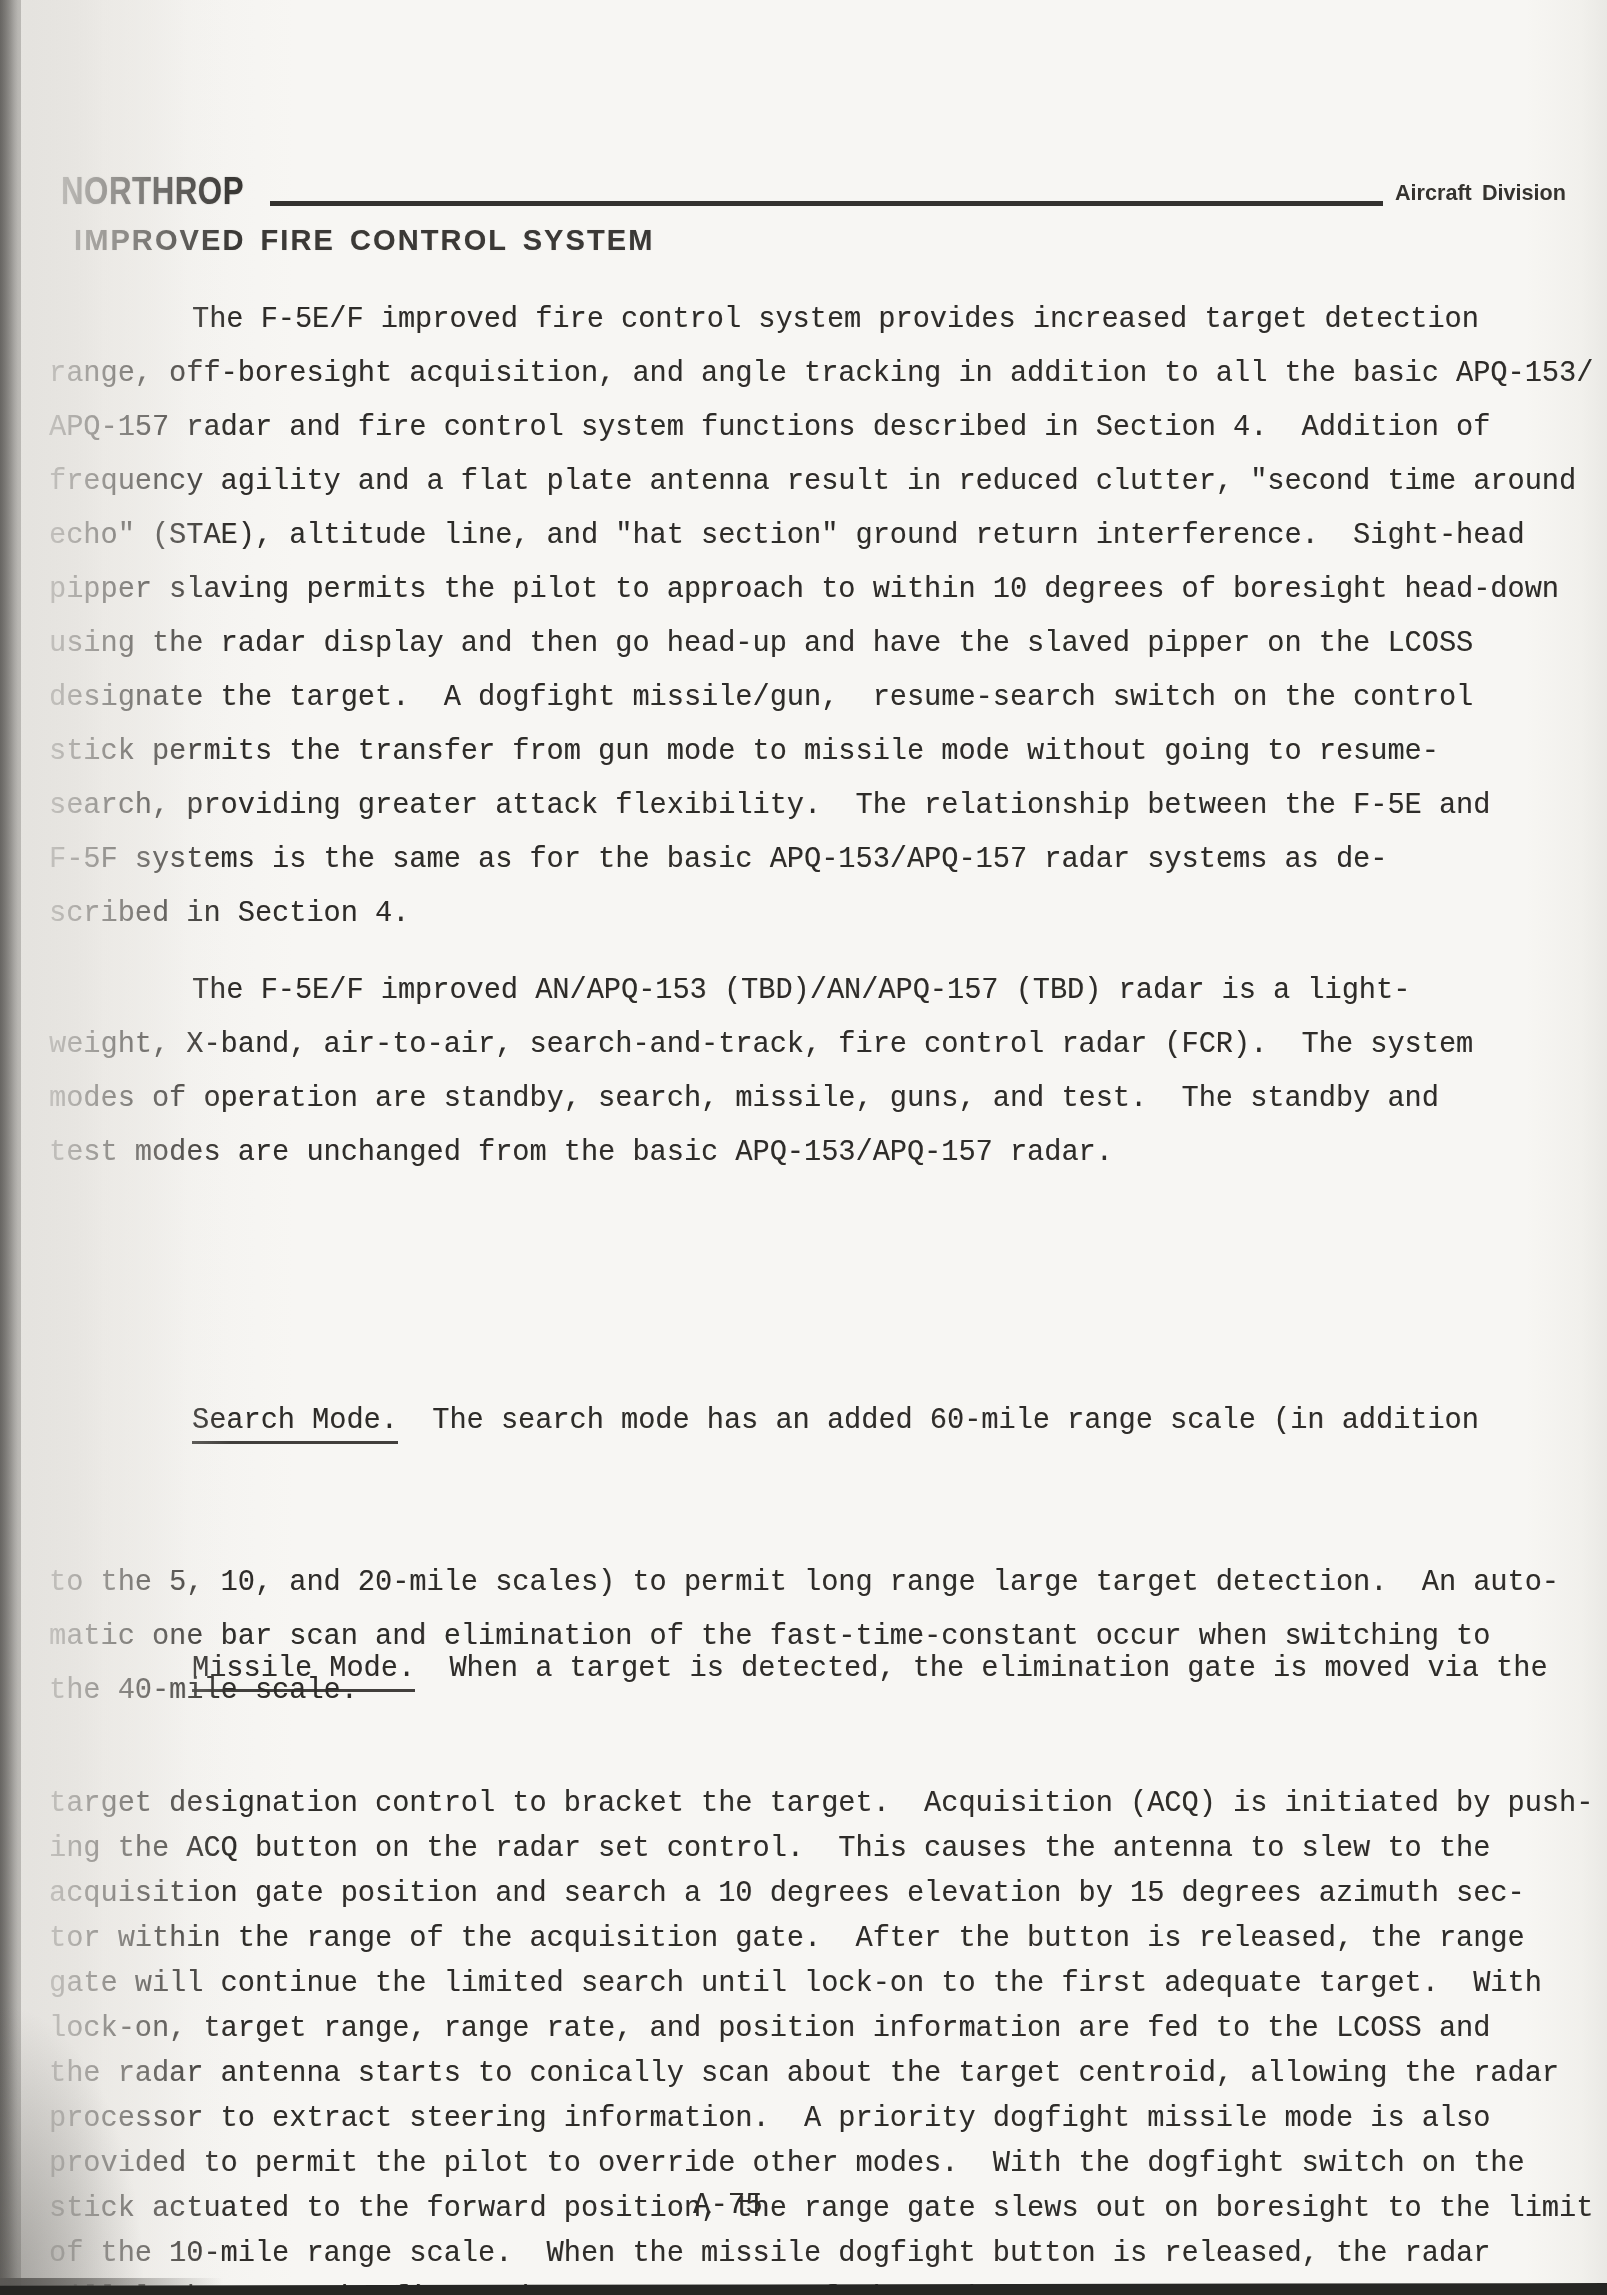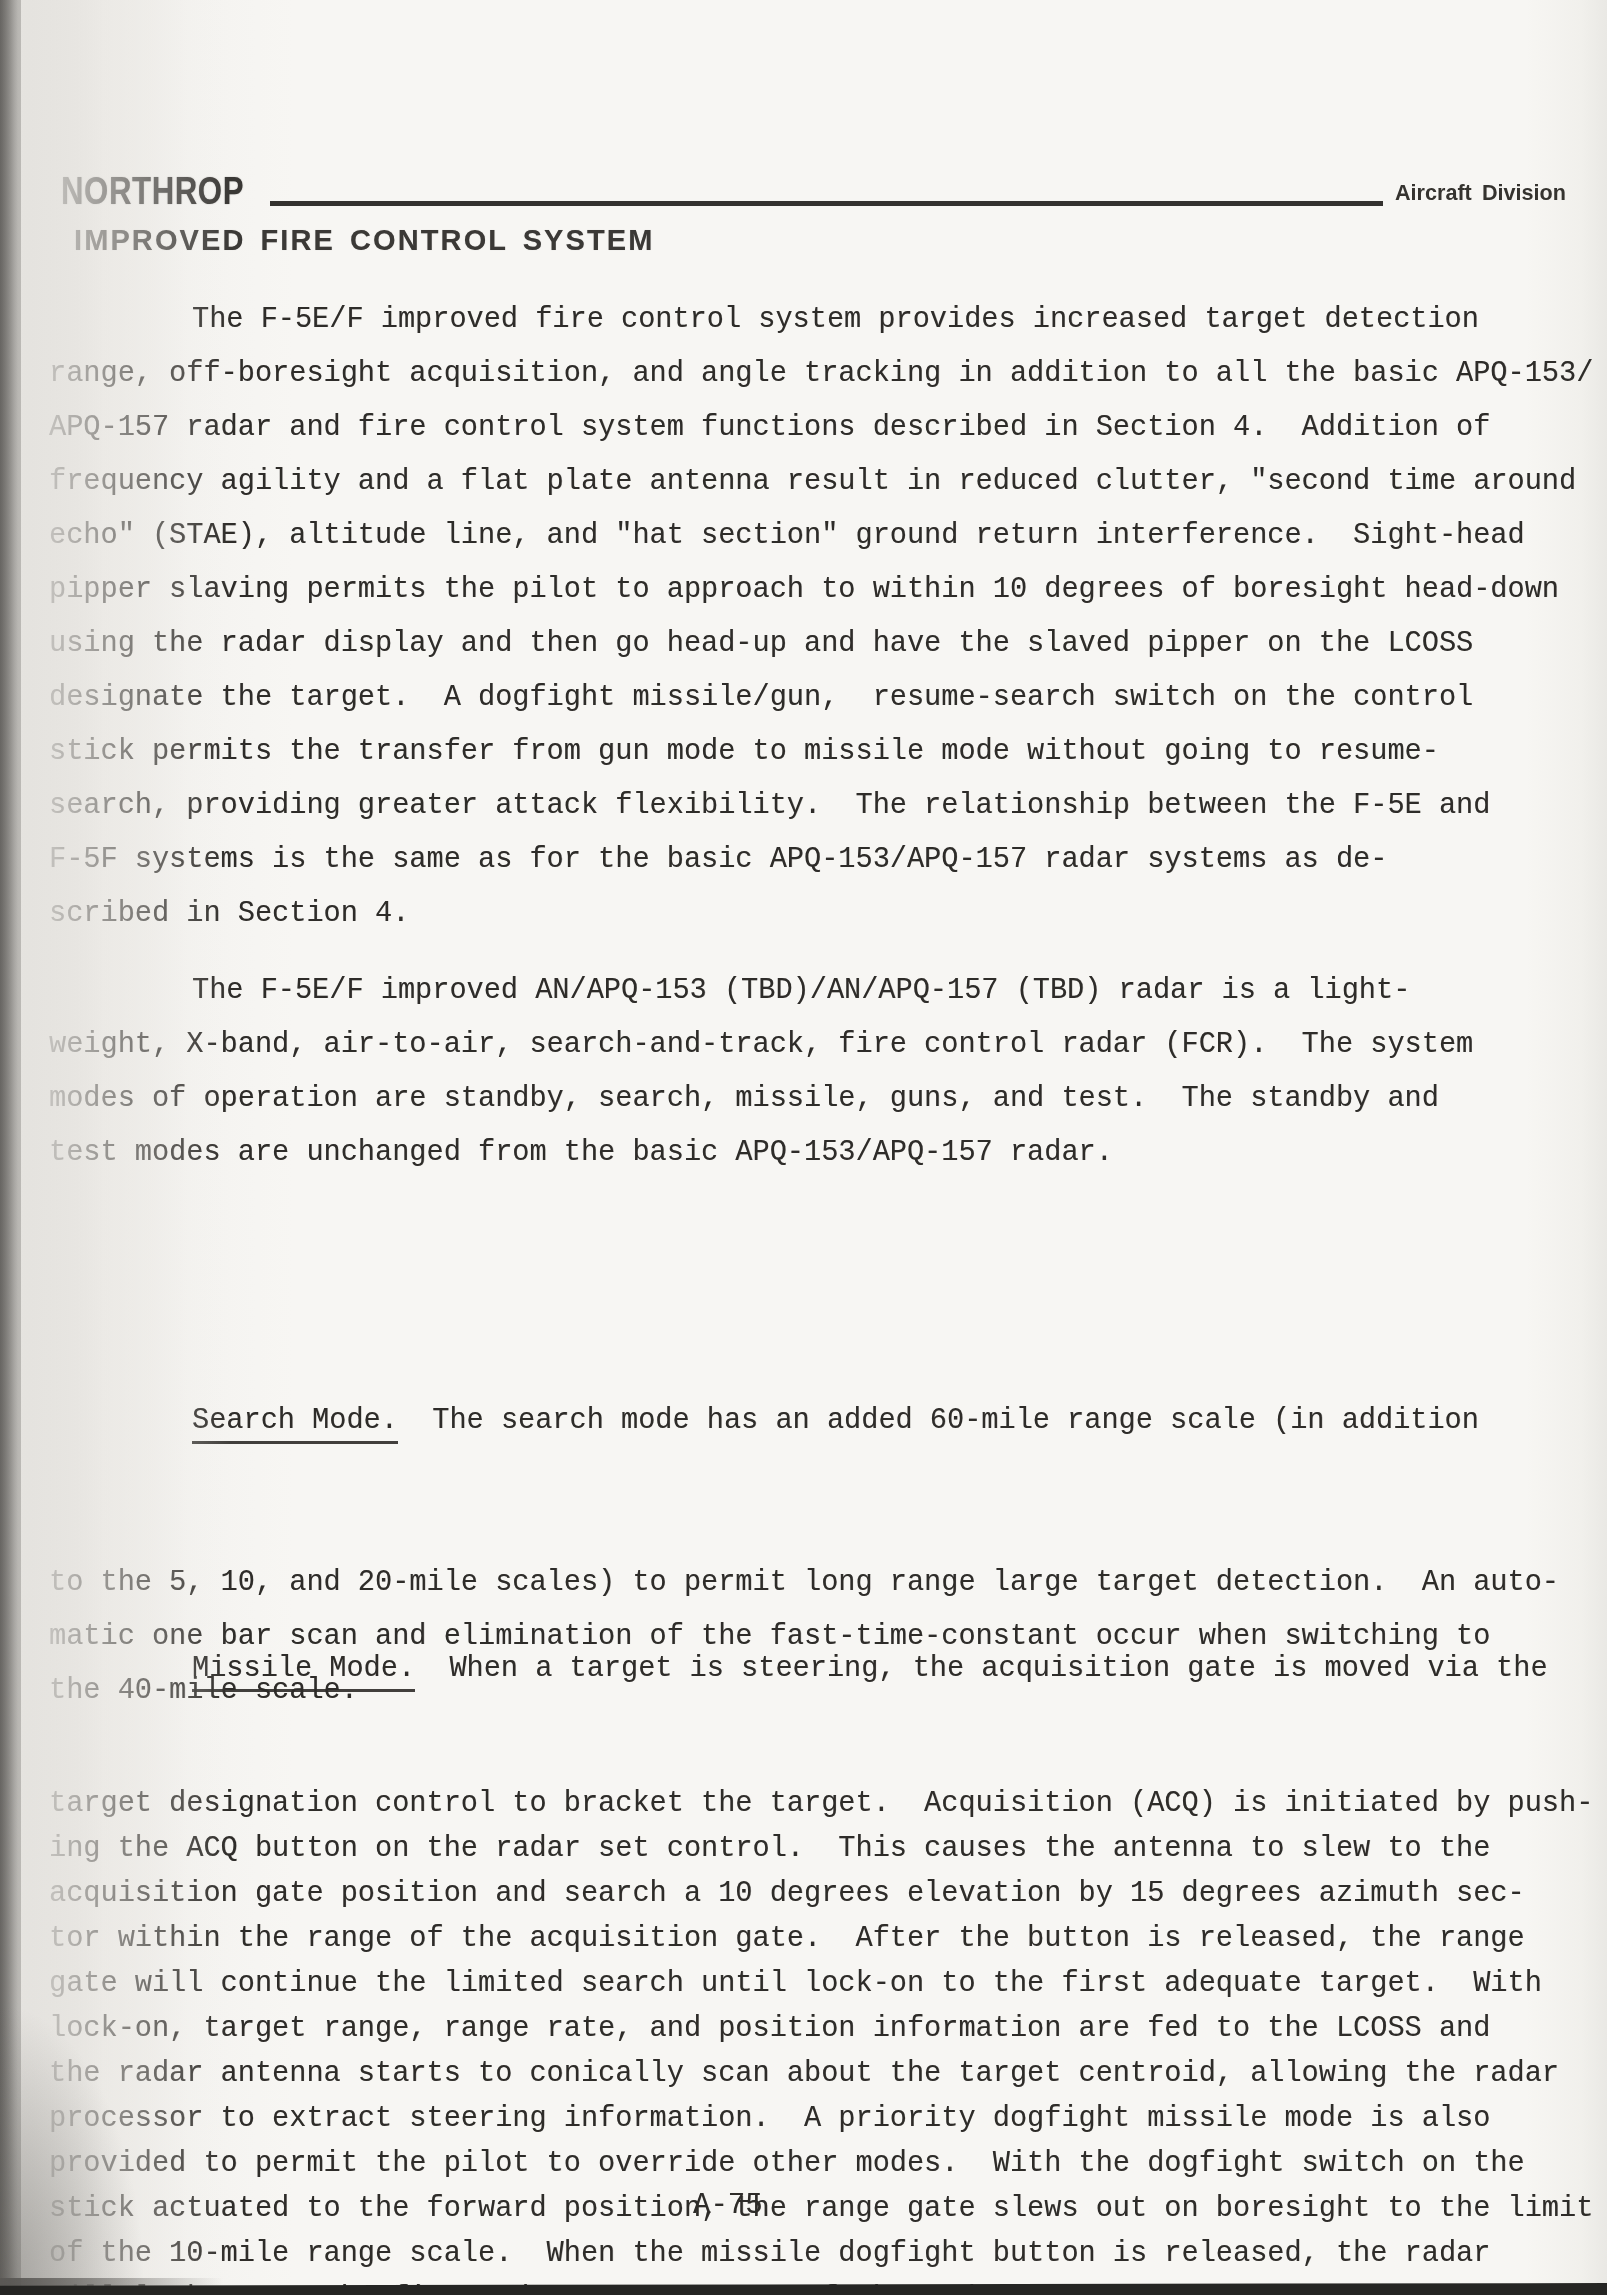--- a/index.html
+++ b/index.html
@@ -119,21 +119,21 @@
 test modes are unchanged from the basic APQ-153/APQ-157 radar.</div>
 
   <div class="para" style="top:1286px;">
     <div class="indent"><span class="hd">Search Mode.</span><span>  The search mode has an added 60-mile range scale (in addition</span></div>
     <div>to the 5, 10, and 20-mile scales) to permit long range large target detection.  An auto-
 matic one bar scan and elimination of the fast-time-constant occur when switching to
 the 40-mile scale.</div>
   </div>
 
   <div class="para" id="paragraph-missile" style="top:1556px;">
-    <div class="indent"><span class="hd">Missile Mode.</span><span>  When a target is steering, the acquisition gate is moved via the</span></div>
+    <div class="indent"><span class="hd">Missile Mode.</span><span>  When a target is detected, the elimination gate is moved via the</span></div>
     <div>target designation control to bracket the target.  Acquisition (ACQ) is initiated by push-
 ing the ACQ button on the radar set control.  This causes the antenna to slew to the
 acquisition gate position and search a 10 degrees elevation by 15 degrees azimuth sec-
 tor within the range of the acquisition gate.  After the button is released, the range
 gate will continue the limited search until lock-on to the first adequate target.  With
 lock-on, target range, range rate, and position information are fed to the LCOSS and
 the radar antenna starts to conically scan about the target centroid, allowing the radar
 processor to extract steering information.  A priority dogfight missile mode is also
 provided to permit the pilot to override other modes.  With the dogfight switch on the
 stick actuated to the forward position, the range gate slews out on boresight to the limit

